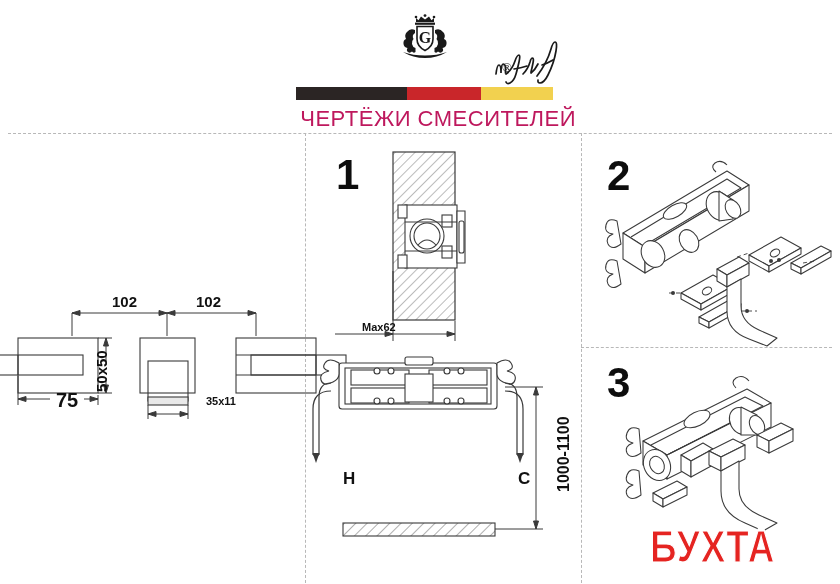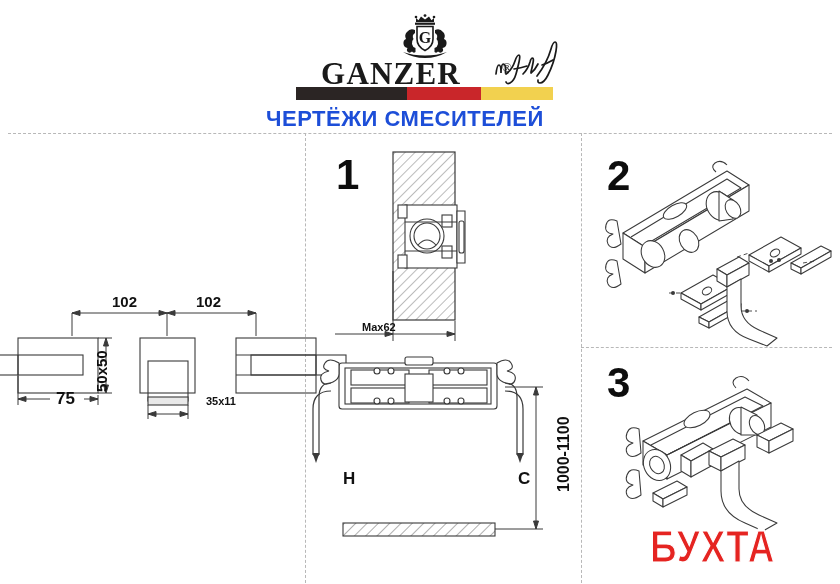--- a/index.html
+++ b/index.html
@@ -60,26 +60,26 @@
     position: absolute;
     left: 20px; top: 75px;
     width: 257px; height: 13px;
     display: flex;
   }
   #flagbar .seg { height: 100%; }
   #subtitle {
     position: absolute;
     left: -10px; top: 94px;
     width: 310px;
-    text-align: left;
+    text-align: right;
     font-family: "Liberation Sans", sans-serif;
-    font-weight: bold;
+    font-weight: normal;
     font-size: 22px;
     letter-spacing: 0.5px;
-    color: #1d4ed8;
+    color: #be185d;
     white-space: nowrap;
   }
 
   
   .div-h {
     position: absolute;
     height: 0;
     border-top: 1.5px dashed #b8b8b8;
   }
   .div-v {
@@ -109,21 +109,21 @@
   .dim-label {
     position: absolute;
     font-family: "Liberation Sans", sans-serif;
     font-weight: bold;
     color: #111111;
     white-space: nowrap;
     line-height: 1;
   }
   #lbl-102a { left: 112px; top: 294px; font-size: 15px; }
   #lbl-102b { left: 196px; top: 294px; font-size: 15px; }
-  #lbl-75   { left: 56px;  top: 390px; font-size: 17px; }
+  #lbl-75   { left: 56px;  top: 390px; font-size: 20px; }
   #lbl-5050 {
     left: 94px; top: 392px; font-size: 15px;
     transform: rotate(-90deg);
     transform-origin: left top;
   }
   #lbl-35x11 { left: 206px; top: 396px; font-size: 11px; }
   #lbl-max62 { left: 362px; top: 322px; font-size: 11px; }
   #lbl-h { left: 343px; top: 470px; font-size: 17px; }
   #lbl-c { left: 518px; top: 470px; font-size: 17px; }
   #lbl-1000 {
@@ -187,21 +187,20 @@
 
         <g fill="#1a1a1a" transform="translate(62,0) scale(-1,1)">
           <path d="M21 16 q-5 -2 -8 2 q-3 3 -1 7 q-3 1 -2.5 5 q.5 3.5 4 4 q-1.5 2.5 .5 4 q2 1.5 4 -0.5
                    q1.5 2 3.5 .5 l0 -4 q-3 -1 -3.5 -4 q-.5 -3 1.5 -5 q-2 -4 1.5 -6 Z"></path>
           <circle cx="13.5" cy="19.5" r="1"></circle>
         </g>
 
         <path d="M9 38 q10 6 22 6 q12 0 22 -6 q-10 3.5 -22 3.5 q-12 0 -22 -3.5 Z" fill="#1a1a1a"></path>
       </svg>
 
-      <div id="wordmark">GANZER</div>
       <div id="reg-mark">®</div>
 
       <svg id="signature" viewBox="0 0 80 56">
         <g fill="none" stroke="#1a1a1a" stroke-width="1.7" stroke-linecap="round">
           <path d="M6 42 q1 -9 3 -9 q2 0 2 8 q0 -9 2.5 -9 q2.5 0 2 9"></path>
           <path d="M16 42 q6 -4 9 -13 q2 -6 4 -6 q1.5 0 0 7 q-1.5 7 -3 12 q-2 7 -6 9 q-3 1.5 -4 -1"></path>
           <path d="M24 37 q7 -1 13 -3"></path>
           <path d="M33 42 q5 -5 7 -12 q1 -4 2.5 -4 q1.5 0 .5 5 q-1 5 -2 9"></path>
           <path d="M41 41 q4 -3 7 -9"></path>
           <path d="M47 44 q10 -13 14 -27 q2 -7 4 -7 q2.5 0 1 9 q-2 12 -8 24 q-4 8 -8 8 q-2.5 0 -2 -3"></path>

